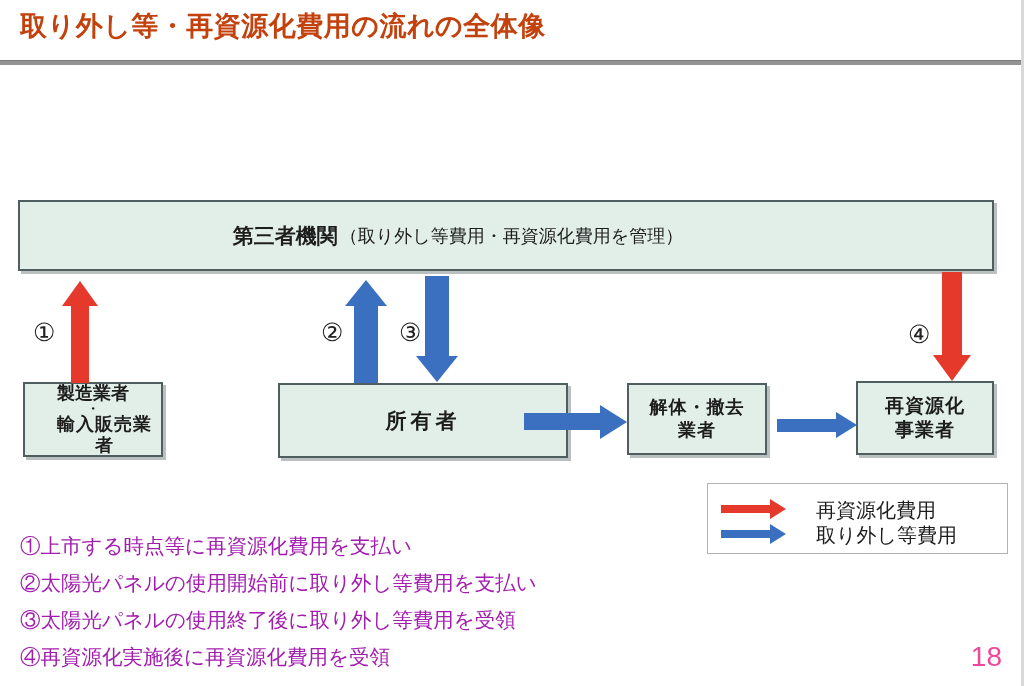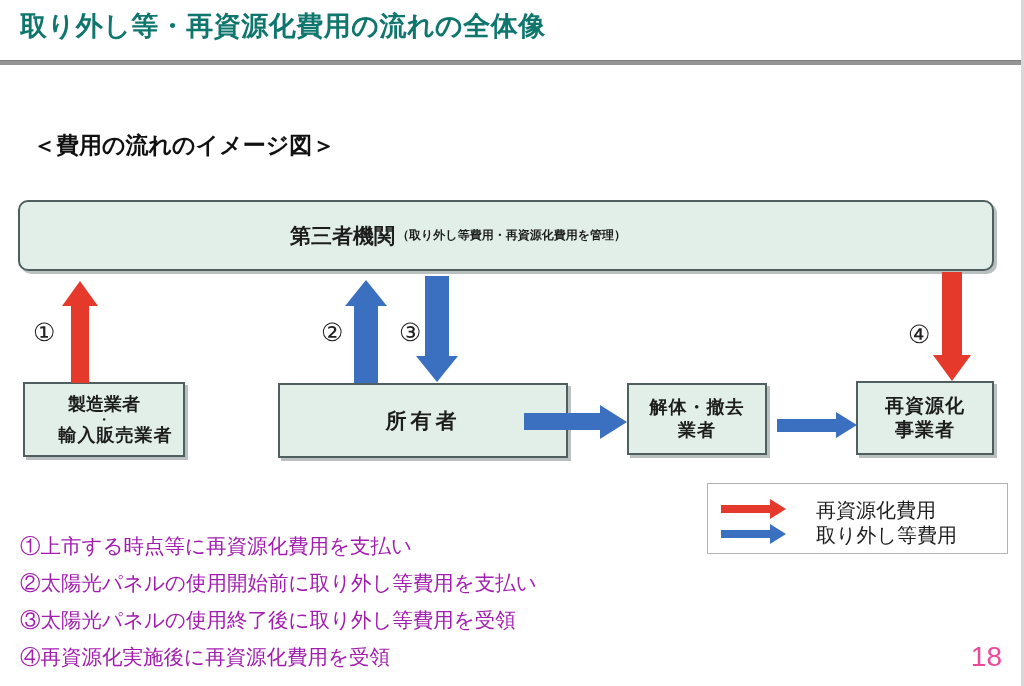--- a/index.html
+++ b/index.html
@@ -1,55 +1,54 @@
 <!DOCTYPE html>
 <html><head>
 <meta charset="utf-8">
 <style>
   html,body{margin:0;padding:0;background:#fff;}
   .slide{
     position:relative;width:1024px;height:686px;background:#ffffff;overflow:hidden;
     font-family:"Liberation Sans",sans-serif;color:#1c1c1c;
   }
   .edge-right{position:absolute;right:0;top:0;width:3px;height:686px;background:#d9d9d9;}
-  .title{position:absolute;left:20px;top:8px;font-size:27px;font-weight:bold;color:#0f766e;letter-spacing:.5px;}
+  .title{position:absolute;left:20px;top:8px;font-size:27px;font-weight:bold;color:#c2410c;letter-spacing:.5px;}
   .title-rule{position:absolute;left:0;top:60px;width:1024px;height:4px;background:#949494;border-top:1px solid #7d7d7d;}
   .subtitle{position:absolute;left:33px;top:130px;font-size:23px;font-weight:bold;color:#111;}
   .box{
     position:absolute;background:#e2efe9;border:2px solid #4f5f5f;
     box-shadow:3px 3px 0 rgba(130,140,140,.55);
     display:flex;flex-direction:column;align-items:center;justify-content:center;
     text-align:center;box-sizing:border-box;color:#1d1d1d;
   }
-  .tp-box{flex-direction:row;border-radius:10px;}
+  .tp-box{flex-direction:row;}
   .tp-name{font-size:21px;font-weight:bold;}
-  .tp-role{font-size:12px;font-weight:bold;margin-left:2px;}
+  .tp-role{font-size:18px;font-weight:normal;margin-left:2px;}
   .shaft{position:absolute;}
   .tri{position:absolute;width:0;height:0;border-style:solid;border-color:transparent;}
   .stepnum{position:absolute;font-size:25px;color:#222;}
   .legend{position:absolute;left:707px;top:483px;width:301px;height:71px;background:#fff;border:1px solid #b3b3b3;box-sizing:border-box;}
   .legend-label{position:absolute;left:108px;font-size:20px;color:#1d1d1d;}
   .notes{position:absolute;left:20px;top:527px;font-size:20.5px;color:#a21caf;line-height:37px;}
   .pagenum{position:absolute;right:22px;top:641px;font-size:28px;color:#ec4899;}
 </style>
 </head>
 <body>
 
 <div class="slide">
 
   <div class="title">取り外し等・再資源化費用の流れの全体像</div>
   <div class="title-rule"></div>
-  <div class="subtitle">＜費用の流れのイメージ図＞</div>
 
   <div class="box tp-box" style="left:18px;top:200px;width:976px;height:71px;padding-right:96px;">
     <span class="tp-name">第三者機関</span>
     <span class="tp-role">（取り外し等費用・再資源化費用を管理）</span>
   </div>
 
-  <div class="box" style="left:23px;top:382px;width:162px;height:75px;font-weight:bold;font-size:18px;line-height:21px;">
+  <div class="box" style="left:23px;top:382px;width:140px;height:75px;font-weight:bold;font-size:18px;line-height:21px;">
     <span>製造業者</span>
     <span style="font-size:13px;line-height:10px;">・</span>
     <span style="letter-spacing:1px;padding-left:23px;">輸入販売業者</span>
   </div>
 
   <div class="box" style="left:278px;top:383px;width:290px;height:75px;font-weight:bold;font-size:21px;letter-spacing:4px;">
     <span>所有者</span>
   </div>
 
   <div class="box" style="left:627px;top:383px;width:140px;height:72px;font-weight:bold;font-size:18px;line-height:23px;letter-spacing:1px;">

